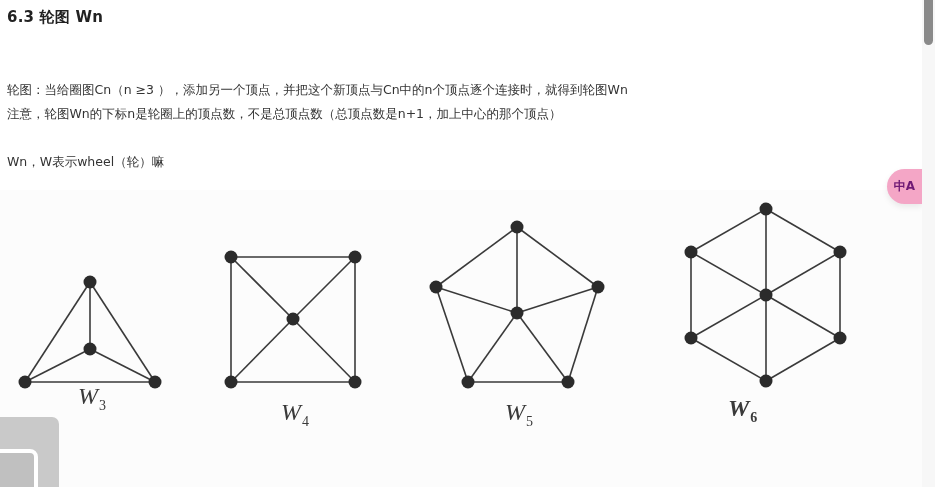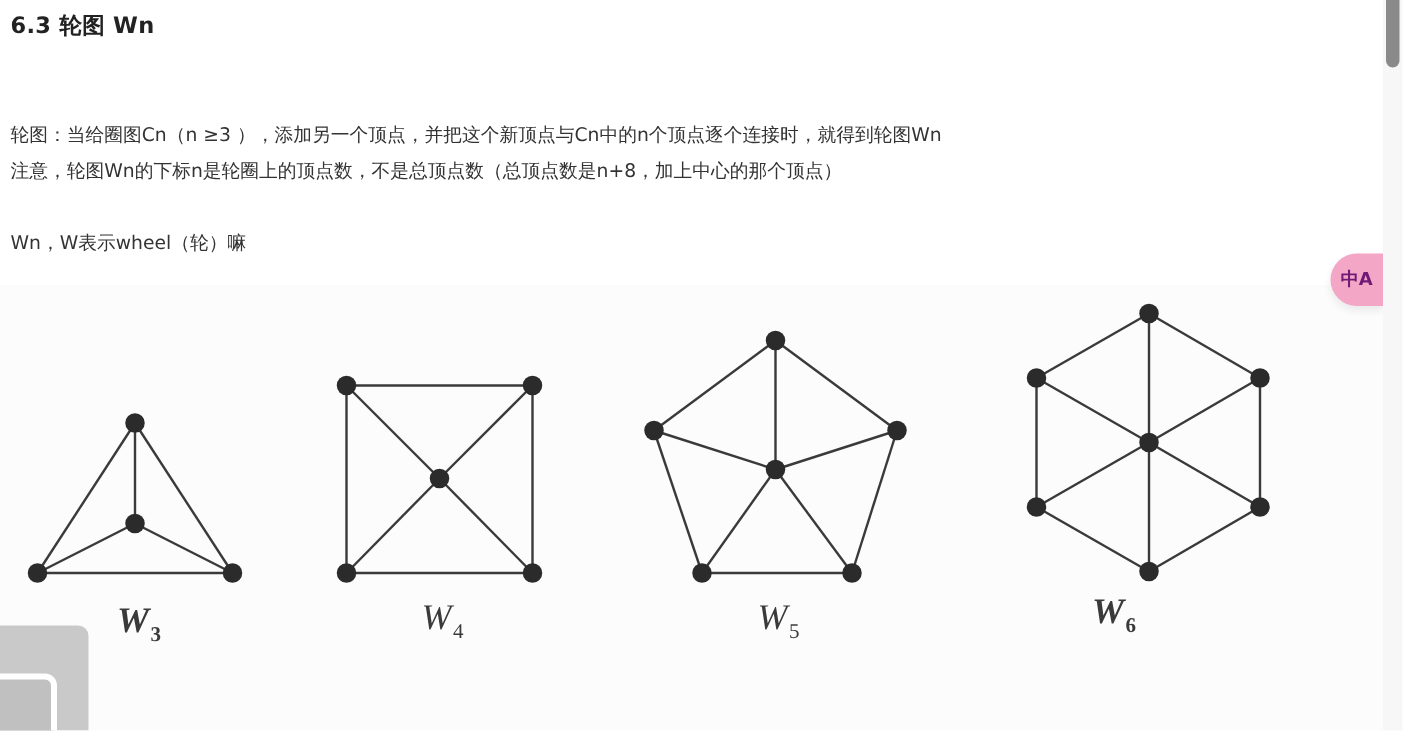--- a/index.html
+++ b/index.html
@@ -58,21 +58,21 @@
       border:4px solid #fff; border-radius:8px; background:#c0c0c0;
     }
   </style>
 </head>
 <body>
 
 <div class="content">
   <div class="h-title">6.3 轮图 Wn</div>
 
   <div class="para" style="top:45px;">轮图：当给圈图Cn（n ≥3 ），添加另一个顶点，并把这个新顶点与Cn中的n个顶点逐个连接时，就得到轮图Wn</div>
-  <div class="para" style="top:69px;">注意，轮图Wn的下标n是轮圈上的顶点数，不是总顶点数（总顶点数是n+8，加上中心的那个顶点）</div>
+  <div class="para" style="top:69px;">注意，轮图Wn的下标n是轮圈上的顶点数，不是总顶点数（总顶点数是n+1，加上中心的那个顶点）</div>
   <div class="para" style="top:117px;">Wn，W表示wheel（轮）嘛</div>
 
   <div class="figure">
     <svg width="922" height="297" viewBox="0 190 922 297">
       <g stroke="#3a3a3a" stroke-width="1.6" fill="none">
 
         <g>
           <line x1="90" y1="282" x2="25" y2="382"></line>
           <line x1="90" y1="282" x2="155" y2="382"></line>
           <line x1="25" y1="382" x2="155" y2="382"></line>
@@ -142,21 +142,21 @@
         <circle cx="766" cy="209" r="6.5"></circle>
           <circle cx="691" cy="252" r="6.5"></circle>
         <circle cx="840" cy="252" r="6.5"></circle>
           <circle cx="766" cy="295" r="6.5"></circle>
         <circle cx="691" cy="338" r="6.5"></circle>
           <circle cx="840" cy="338" r="6.5"></circle>
         <circle cx="766" cy="381" r="6.5"></circle>
       </g>
     </svg>
 
-    <div class="fig-label" style="left:78px; top:211px;font-weight:bold;"><span>W</span><sub>3</sub></div>
+    <div class="fig-label" style="left:78px; top:193px;"><span>W</span><sub>3</sub></div>
     <div class="fig-label" style="left:281px; top:209px;"><span>W</span><sub>4</sub></div>
     <div class="fig-label" style="left:505px; top:209px;"><span>W</span><sub>5</sub></div>
     <div class="fig-label" style="left:728px; top:205px;font-weight:bold;"><span>W</span><sub>6</sub></div>
   </div>
 
 
   <div class="overlay-panel"></div>
   <div class="overlay-inner"></div>
 </div>
 

